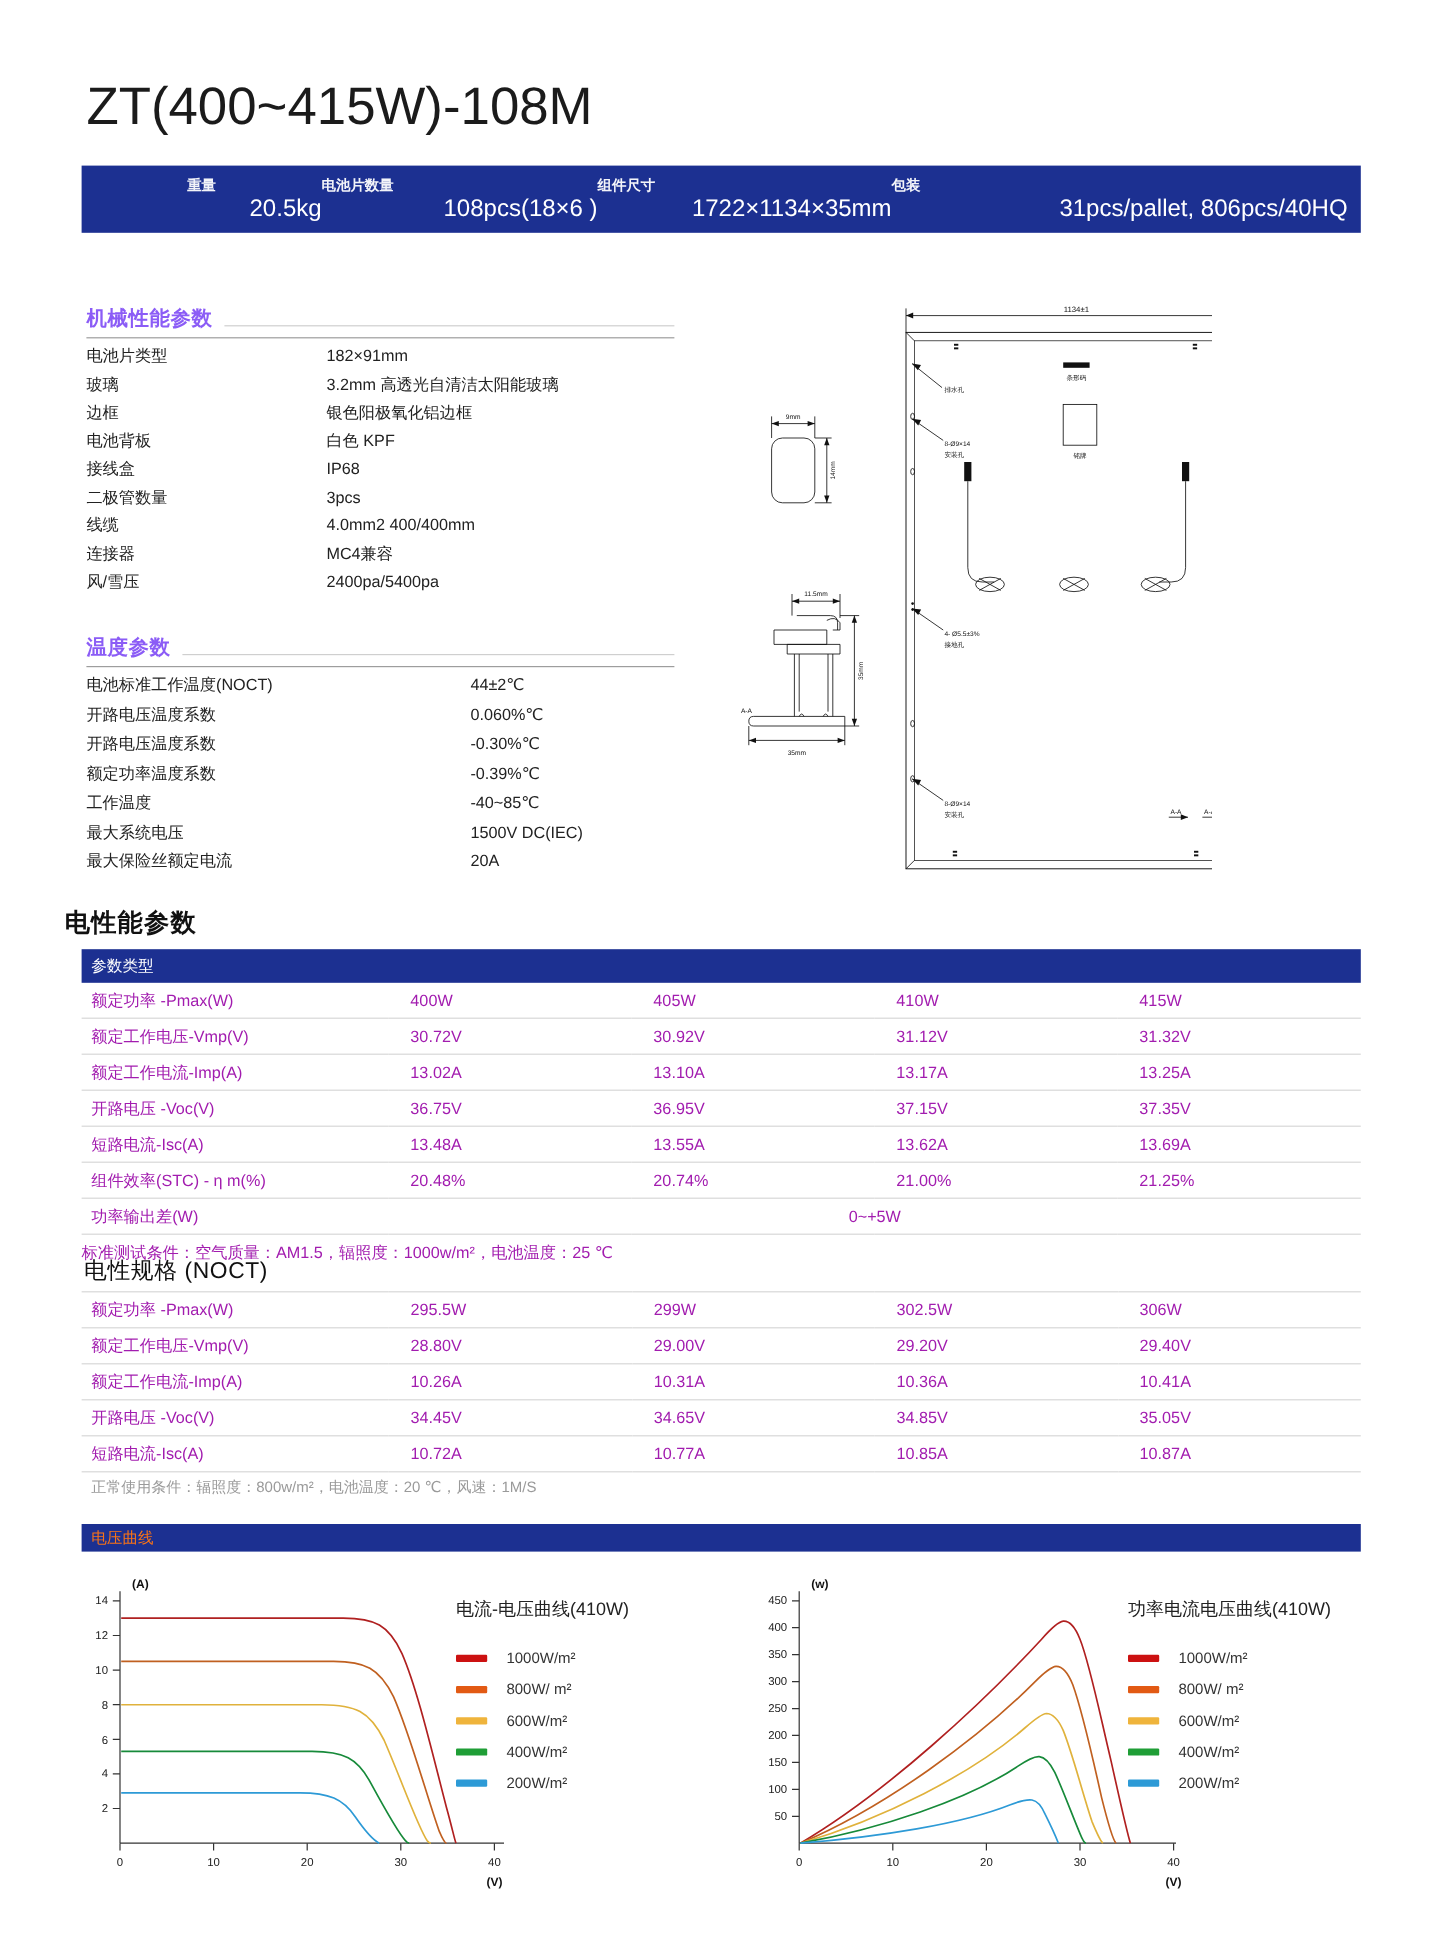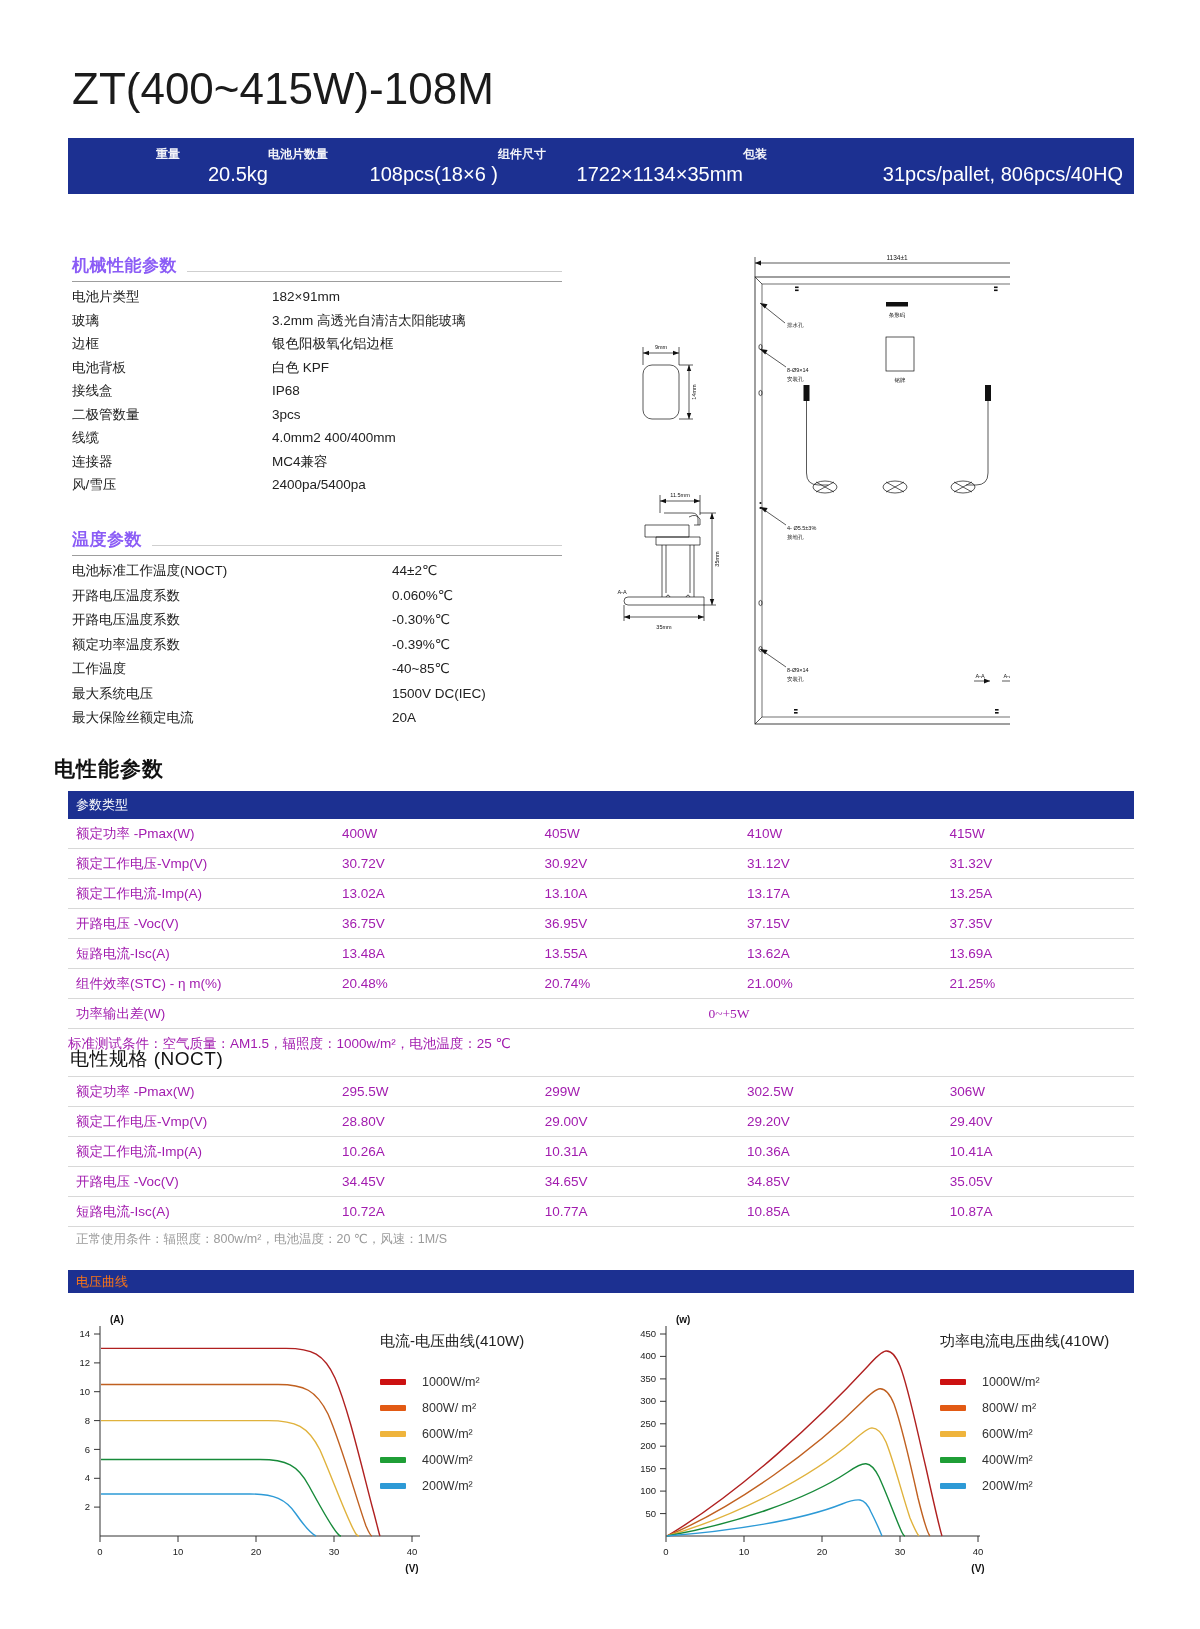--- a/index.html
+++ b/index.html
@@ -126,21 +126,21 @@
     height: 18px;
   }
   .tbl td {
     border-bottom: 1px solid #d8d8d8;
     padding: 5.5px 0;
     font-size: 13.5px;
     color: #a21caf;
   }
   .tbl td.k { padding-left: 8px; width: 268px; }
   .tbl td.c { width: 199px; text-align: left; padding-left: 18px; }
-  .tbl td.span { text-align: center; font-family: Liberation Serif, serif; }
+  .tbl td.span { text-align: center; }
   .note {
     color: #9a9a9a;
     font-size: 12.5px;
     padding: 6px 0 6px 8px;
   }
   .noct-head {
     position: absolute;
     font-size: 19px;
     color: #111;
     letter-spacing: .5px;

